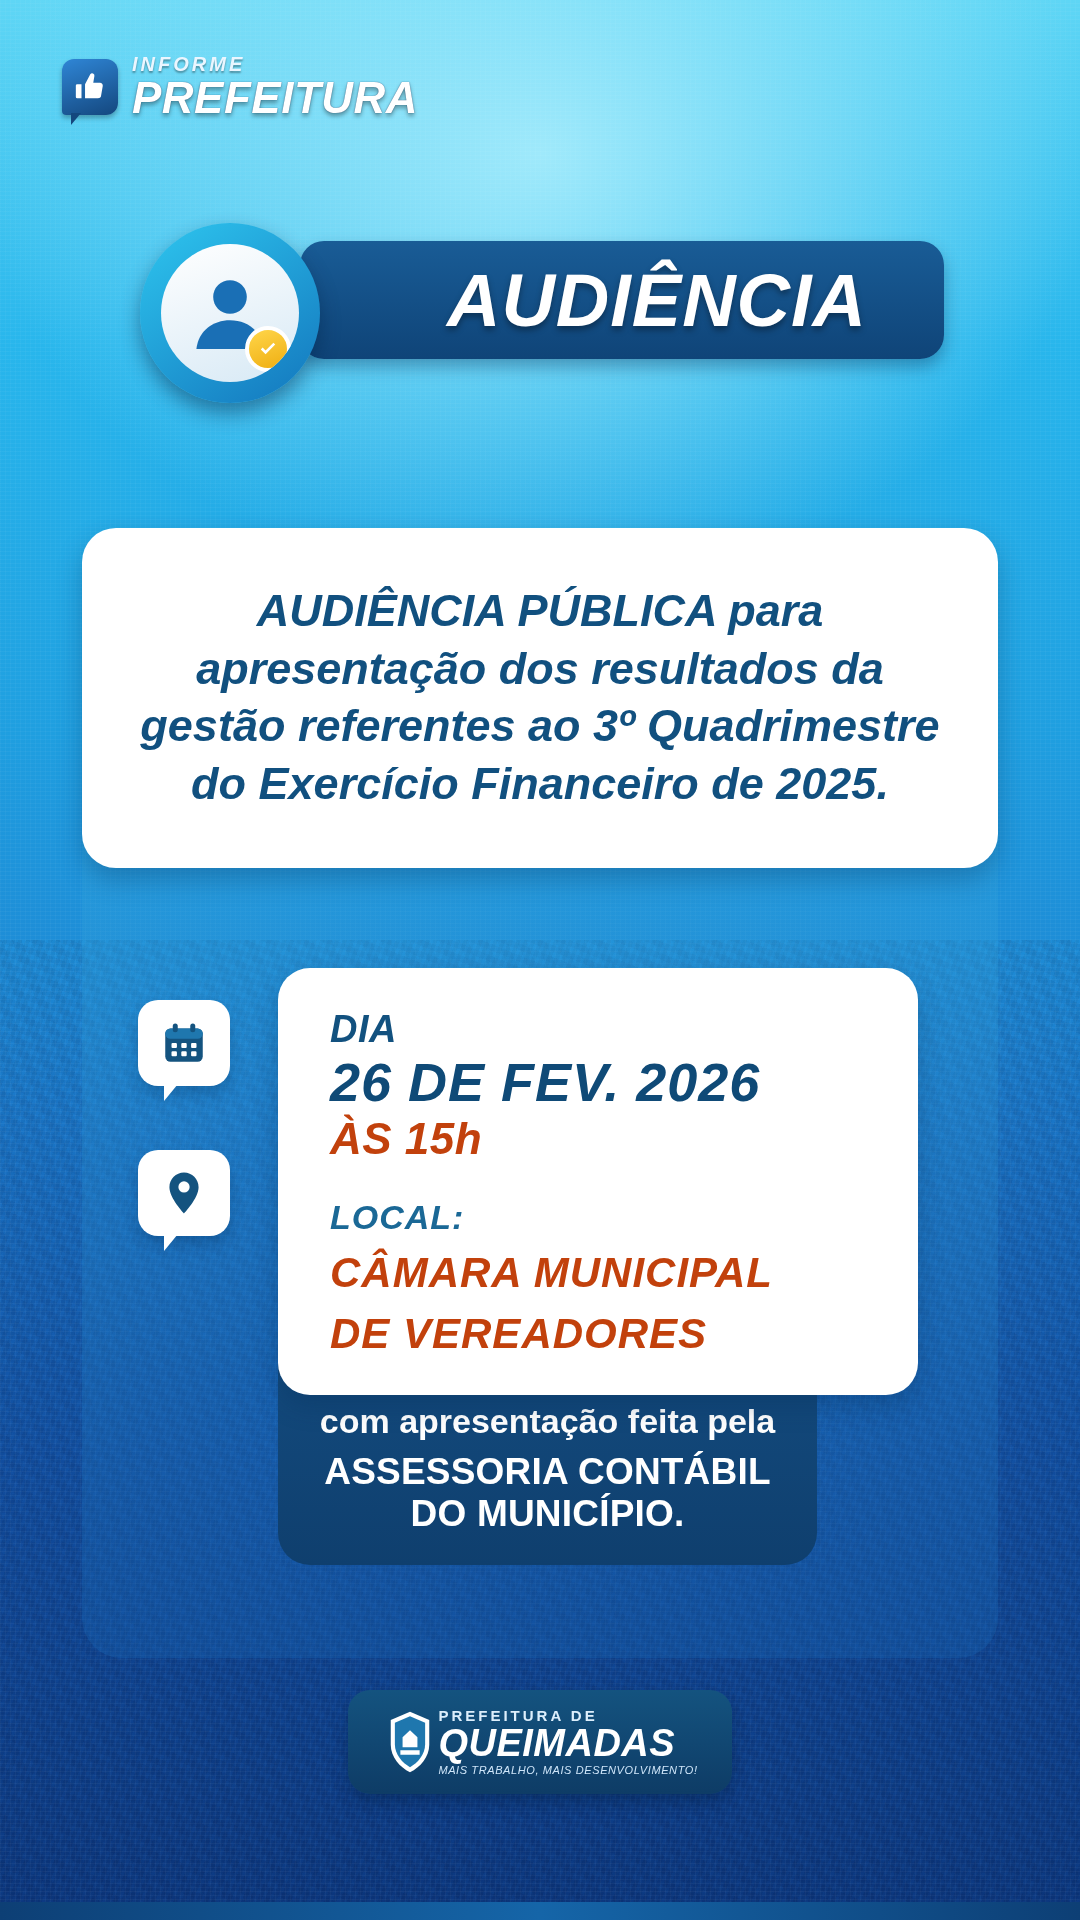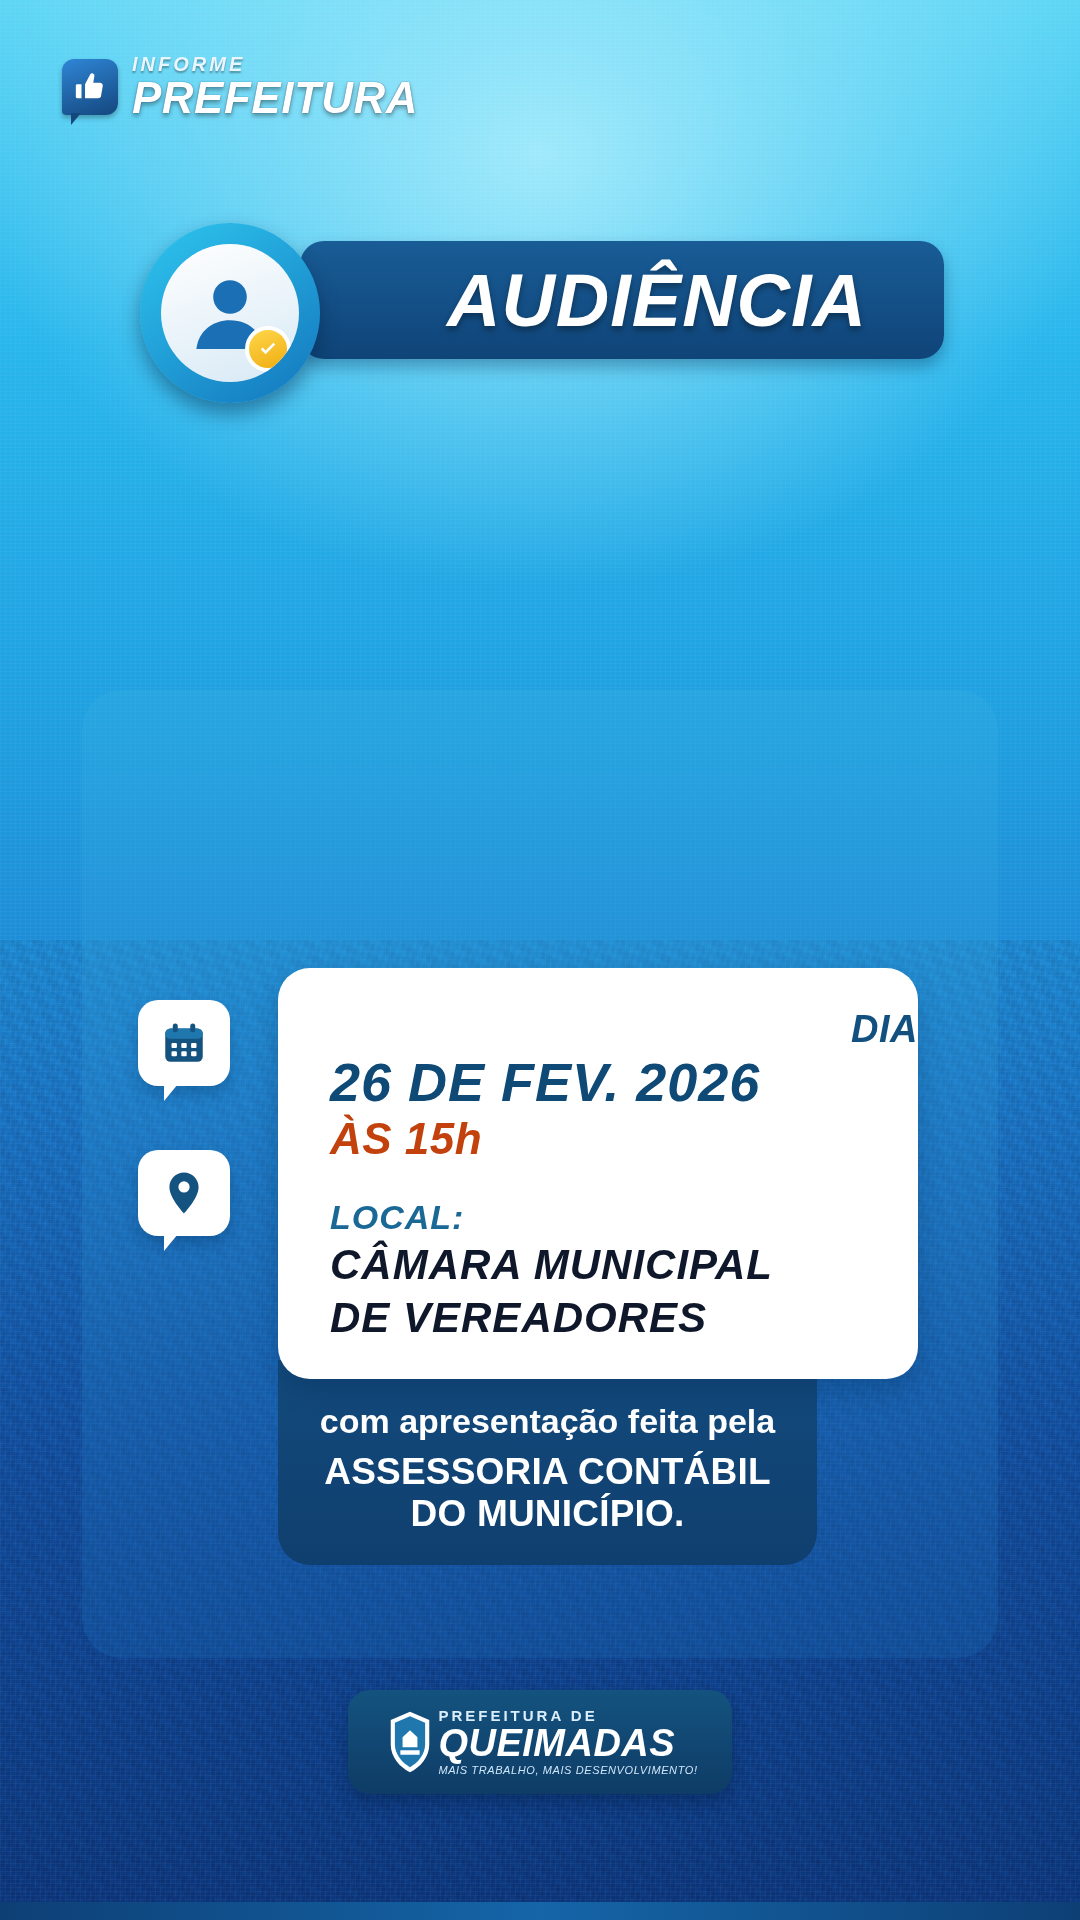--- a/index.html
+++ b/index.html
@@ -208,21 +208,20 @@
     border-radius: 32px;
     box-shadow: 0 12px 24px rgba(4,40,80,.25);
     z-index: 5;
   }
   .info-label {
     font-size: 38px;
     font-weight: bold;
     font-style: italic;
     color: #12517f;
     letter-spacing: .5px;
-    text-align: right;
   }
   .info-big {
     font-size: 54px;
     font-weight: bold;
     font-style: italic;
     color: #0f4a77;
     letter-spacing: 1px;
     line-height: 1.1;
     margin-top: 2px;
     white-space: nowrap;
@@ -240,24 +239,24 @@
     font-weight: bold;
     font-style: italic;
     color: #1a6896;
     letter-spacing: 1px;
     margin-top: 34px;
   }
   .info-place {
     font-size: 42px;
     font-weight: bold;
     font-style: italic;
-    color: #0f172a;
+    color: #c2410c;
     letter-spacing: 1px;
     line-height: 1.16;
-    margin-top: 4px;
+    margin-top: 12px;
   }
 
   
   .bubble {
     position: absolute;
     left: 138px;
     width: 92px; height: 86px;
     background: #ffffff;
     border-radius: 20px;
     box-shadow: 0 8px 14px rgba(4,40,80,.25);
@@ -377,20 +376,23 @@
           <svg viewBox="0 0 24 24" aria-hidden="true">
             <path fill="#ffffff" d="M9.6 17.2 4.8 12.4l1.8-1.8 3 3 7.8-7.8 1.8 1.8z"></path>
           </svg>
         </div>
       </div>
     </div>
   </div>
 
   <div class="mid-panel"></div>
 
+  <div class="desc-card">
+    <p>AUDIÊNCIA PÚBLICA para apresentação dos resultados da gestão referentes ao 3º Quadrimestre do Exercício Financeiro de 2025.</p>
+  </div>
 
   <div class="bubble bubble-cal">
     <svg viewBox="0 0 24 24" aria-hidden="true">
       <rect x="3" y="5" width="18" height="16" rx="2.5" fill="#14537f"></rect>
       <rect x="3" y="5" width="18" height="5" rx="2.5" fill="#1f77ae"></rect>
       <rect x="6.6" y="2.6" width="2.4" height="4.2" rx="1.2" fill="#14537f"></rect>
       <rect x="15" y="2.6" width="2.4" height="4.2" rx="1.2" fill="#14537f"></rect>
       <g fill="#ffffff">
         <rect x="6" y="12" width="2.6" height="2.4" rx=".5"></rect>
         <rect x="10.7" y="12" width="2.6" height="2.4" rx=".5"></rect>

